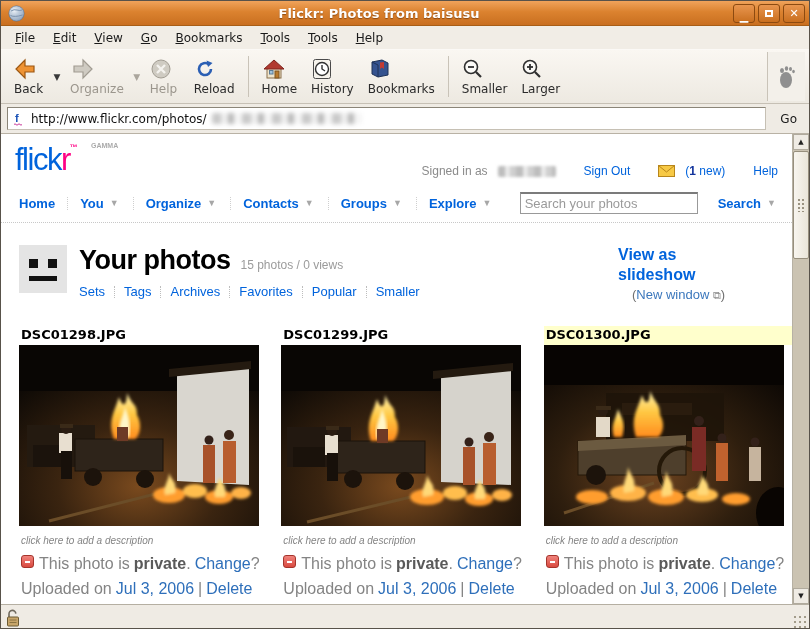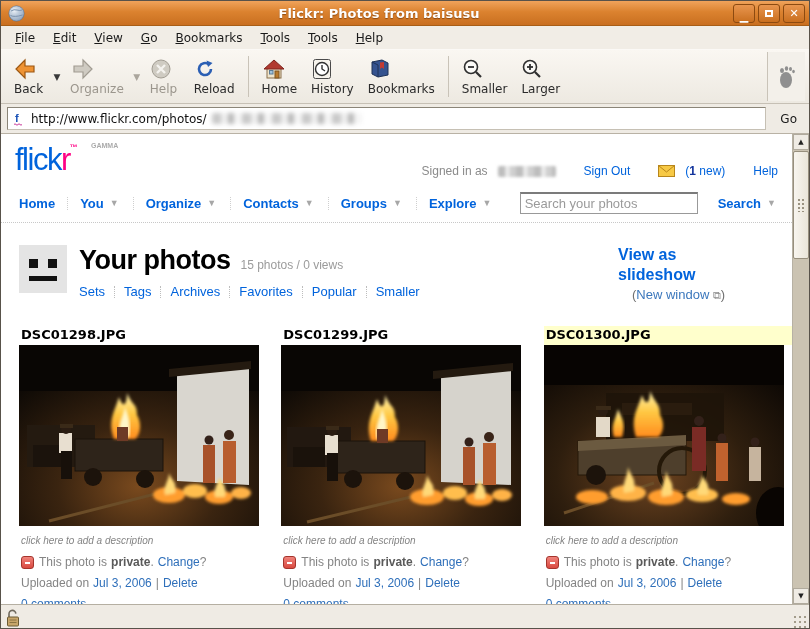--- a/index.html
+++ b/index.html
@@ -113,21 +113,21 @@
   .nw-icon { color:#8a8a8a; font-size:11px; }
 
   
   .grid { display:flex; gap:14px; padding:24px 0 0 18px; }
   .card { width:268px; }
   .card .ptitle { font-size:13px; font-weight:bold; color:#000; padding:1px 2px 3px 2px; min-height:17px;
                   font-family:"DejaVu Sans",sans-serif; letter-spacing:0; }
   .card.hl .ptitle { background:#FFFFCC; }
   .thumb { width:240px; height:181px; display:block; }
   .desc { font-size:10px; font-style:italic; color:#848484; margin-top:9px; padding-left:2px; }
-  .meta { font-size:12px; color:#848484; margin-top:9px; padding-left:2px; display:flex; align-items:flex-end; flex-wrap:wrap; }
+  .meta { font-size:16px; color:#848484; margin-top:9px; padding-left:2px; display:flex; align-items:flex-start; flex-wrap:wrap; }
   .meta a { color:#2E6FBA; text-decoration:none; }
   .meta b { color:#5a5a5a; }
   .meta .sp { width:4px; }
   .priv-icon { width:13px; height:13px; border:1px solid #A5342C; border-radius:3px; margin-right:5px;
                background:linear-gradient(180deg,#F0837C,#D94A40); position:relative; flex:0 0 auto; }
   .priv-icon::after { content:""; position:absolute; left:3px; top:5px; width:5px; height:2px; background:#fff; }
   .row2 { margin-top:7px; }
 
   
   .statusbar { height:27px; background:#EFEBE4; border-top:1px solid #B5AFA2; position:relative;

